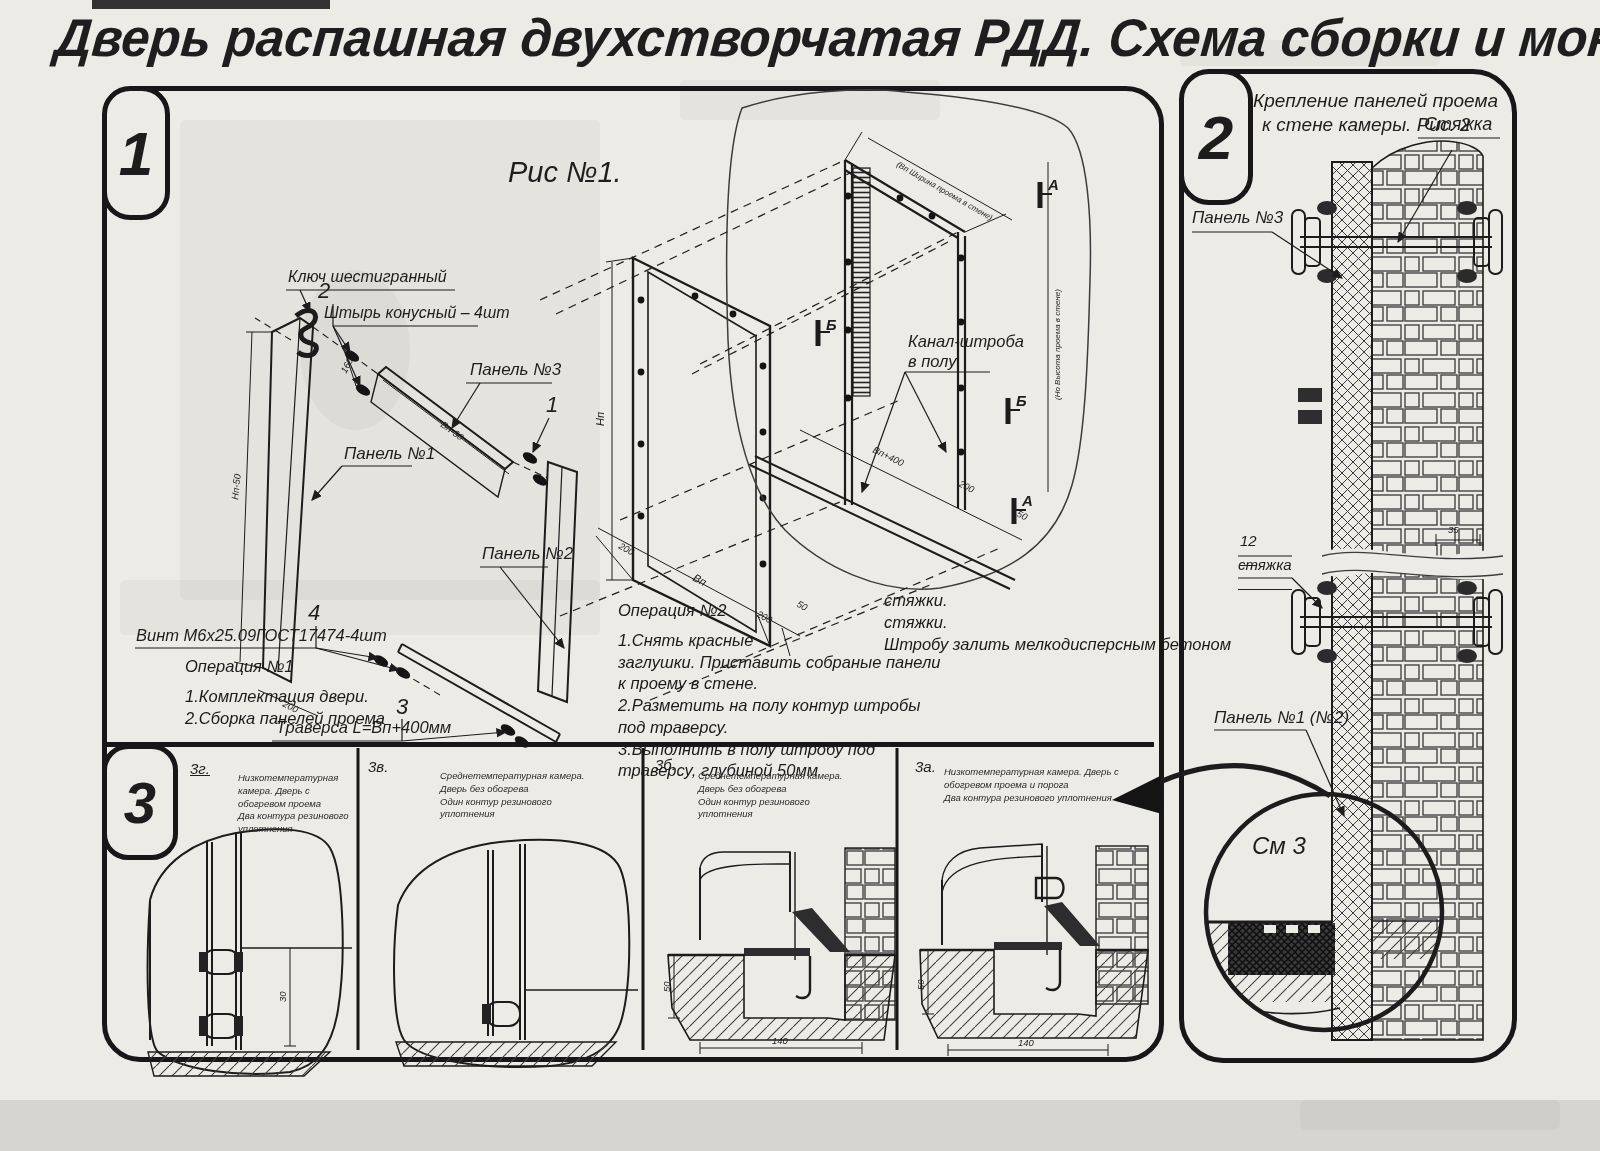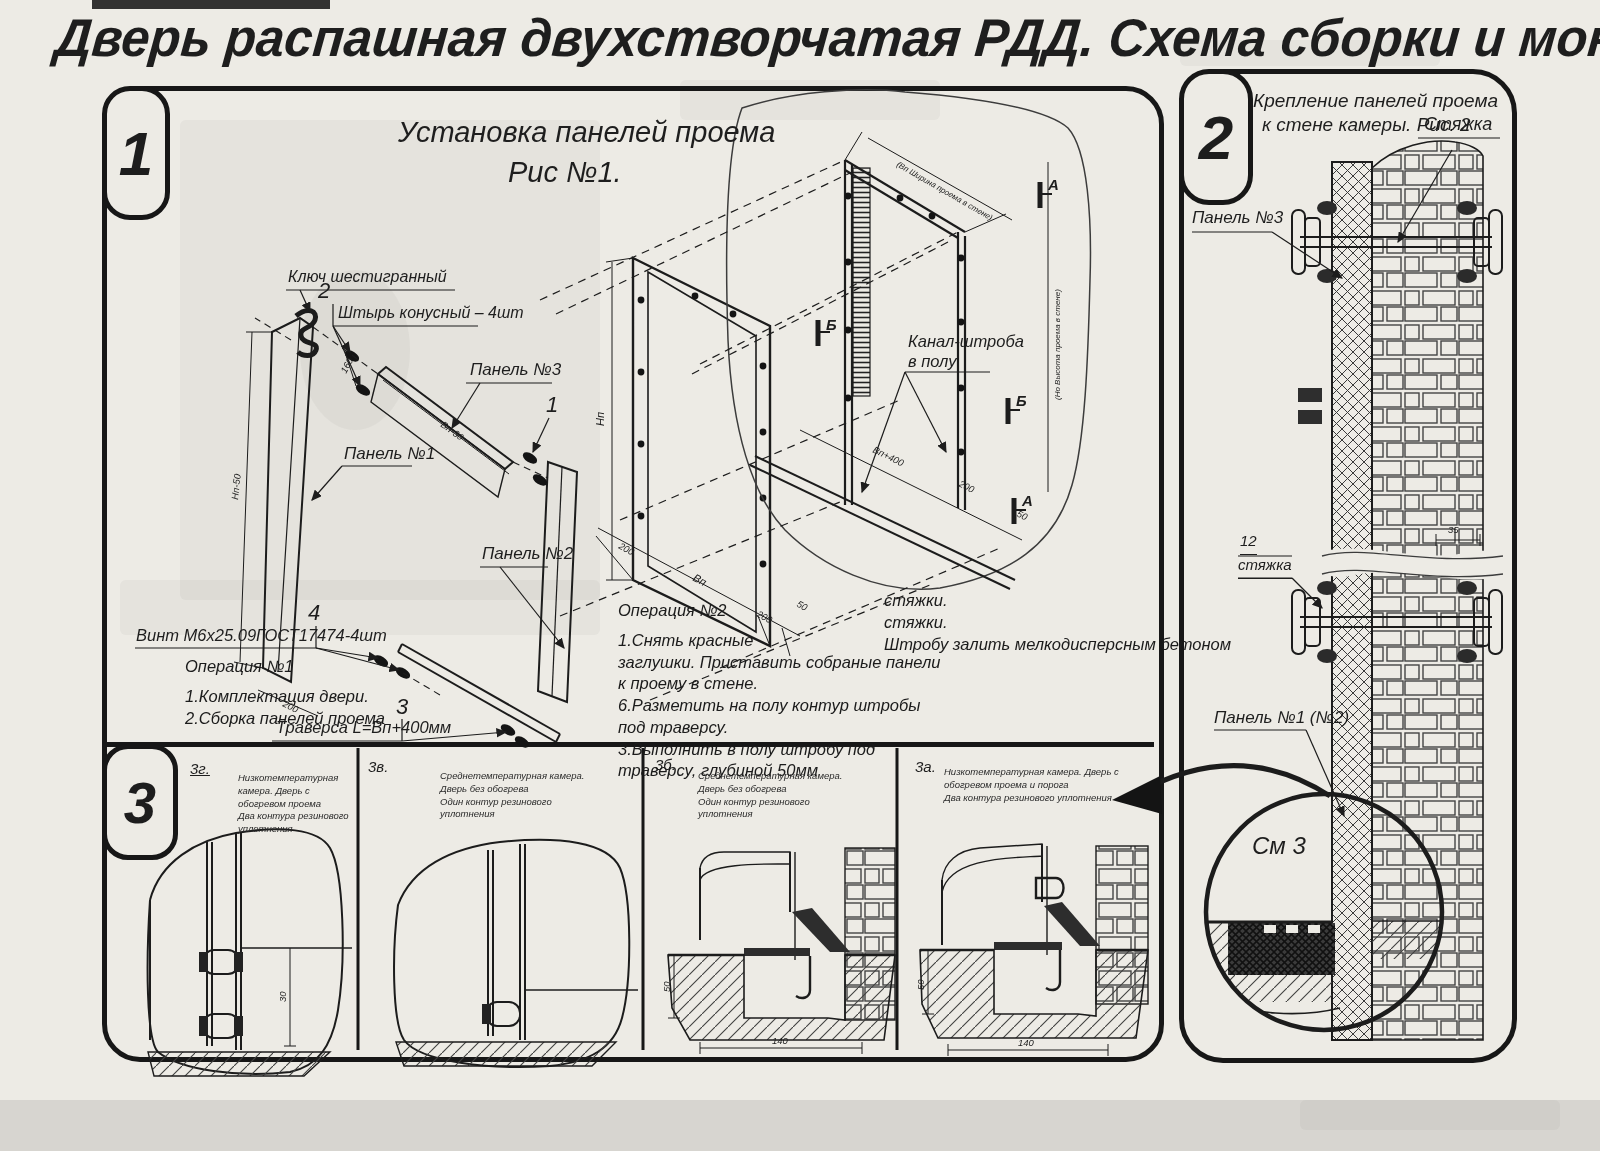--- a/index.html
+++ b/index.html
@@ -1,19 +1,19 @@
 <!DOCTYPE html>
 <html><head>
 <meta charset="utf-8">
 <style>
   html,body{margin:0;padding:0;background:#c9c7c2;}
   #page{position:relative;width:1600px;height:1151px;background:#edebe5;overflow:hidden;
         font-family:"Liberation Sans",sans-serif;color:#1d1d1d;}
   .lbl{position:absolute;font-style:italic;color:#1e1e1e;white-space:nowrap;line-height:1.15;}
-  .ul{border-bottom:1.6px solid #1e1e1e;padding-bottom:5px;}
+  .ul{border-bottom:1.6px solid #1e1e1e;padding-bottom:16px;}
   .panel{position:absolute;border:5px solid #171717;background:transparent;}
   .badge{position:absolute;border:5px solid #171717;background:#edebe5;display:flex;
          align-items:center;justify-content:center;font-style:italic;font-weight:bold;}
   .ops{position:absolute;font-style:italic;font-size:16.5px;line-height:1.32;color:#1b1b1b;}
   .ops .t{margin-bottom:8px;}
   .cap{position:absolute;font-style:italic;font-size:9.5px;line-height:1.35;color:#2a2a2a;}
   .ghost{position:absolute;background:#5a5a52;opacity:.055;border-radius:6px;}
   svg{position:absolute;left:0;top:0;}
   svg text{font-family:"Liberation Sans",sans-serif;font-style:italic;fill:#1d1d1d;}
 </style>
@@ -415,26 +415,25 @@
       <text x="1016" y="516" transform="rotate(26 1016 516)">50</text>
       <text x="1448" y="533">35</text>
       <text x="286" y="1002" transform="rotate(-90 286 1002)">30</text>
       <text x="670" y="992" transform="rotate(-90 670 992)">50</text>
       <text x="772" y="1044">140</text>
       <text x="924" y="990" transform="rotate(-90 924 990)">50</text>
       <text x="1018" y="1046">140</text>
     </g>
   </svg>
 
-  <div class="lbl" style="left:398px;top:116px;font-size:29px;">Установка панелей проема</div>
   <div class="lbl" style="left:508px;top:156px;font-size:29px;">Рис №1.</div>
 
   <div class="lbl" style="left:288px;top:268px;font-size:16px;">Ключ шестигранный</div>
   <div class="lbl" style="left:318px;top:278px;font-size:22px;">2</div>
-  <div class="lbl" style="left:338px;top:304px;font-size:16px;">Штырь конусный – 4шт</div>
+  <div class="lbl" style="left:324px;top:304px;font-size:16px;">Штырь конусный – 4шт</div>
   <div class="lbl" style="left:470px;top:360px;font-size:17px;">Панель №3</div>
   <div class="lbl" style="left:344px;top:444px;font-size:17px;">Панель №1</div>
   <div class="lbl" style="left:482px;top:544px;font-size:17px;">Панель №2</div>
   <div class="lbl" style="left:546px;top:392px;font-size:22px;">1</div>
   <div class="lbl" style="left:308px;top:600px;font-size:22px;">4</div>
   <div class="lbl" style="left:136px;top:626px;font-size:16.5px;">Винт М6х25.09ГОСТ17474-4шт</div>
   <div class="lbl" style="left:396px;top:694px;font-size:22px;">3</div>
   <div class="lbl" style="left:276px;top:718px;font-size:16.5px;">Траверса  L=Bп+400мм</div>
   <div class="lbl" style="left:908px;top:332px;font-size:16.5px;">Канал-штроба</div>
   <div class="lbl" style="left:908px;top:352px;font-size:16.5px;">в полу</div>
@@ -446,21 +445,21 @@
   <div class="ops" style="left:185px;top:656px;">
     <div class="t">Операция №1</div>
     <div>1.Комплектация двери.</div>
     <div>2.Сборка панелей проема</div>
   </div>
   <div class="ops" style="left:618px;top:600px;">
     <div class="t">Операция №2</div>
     <div>1.Снять красные</div>
     <div>заглушки. Приставить собраные панели</div>
     <div>к проему в стене.</div>
-    <div>6.Разметить на полу контур штробы</div>
+    <div>2.Разметить на полу контур штробы</div>
     <div>под траверсу.</div>
     <div>3.Выполнить в полу штробу под</div>
     <div>траверсу, глубиной 50мм</div>
   </div>
   <div class="ops" style="left:884px;top:590px;">
     <div>стяжки.</div>
     <div>стяжки.</div>
     <div>Штробу залить мелкодисперсным бетоном</div>
   </div>
 

